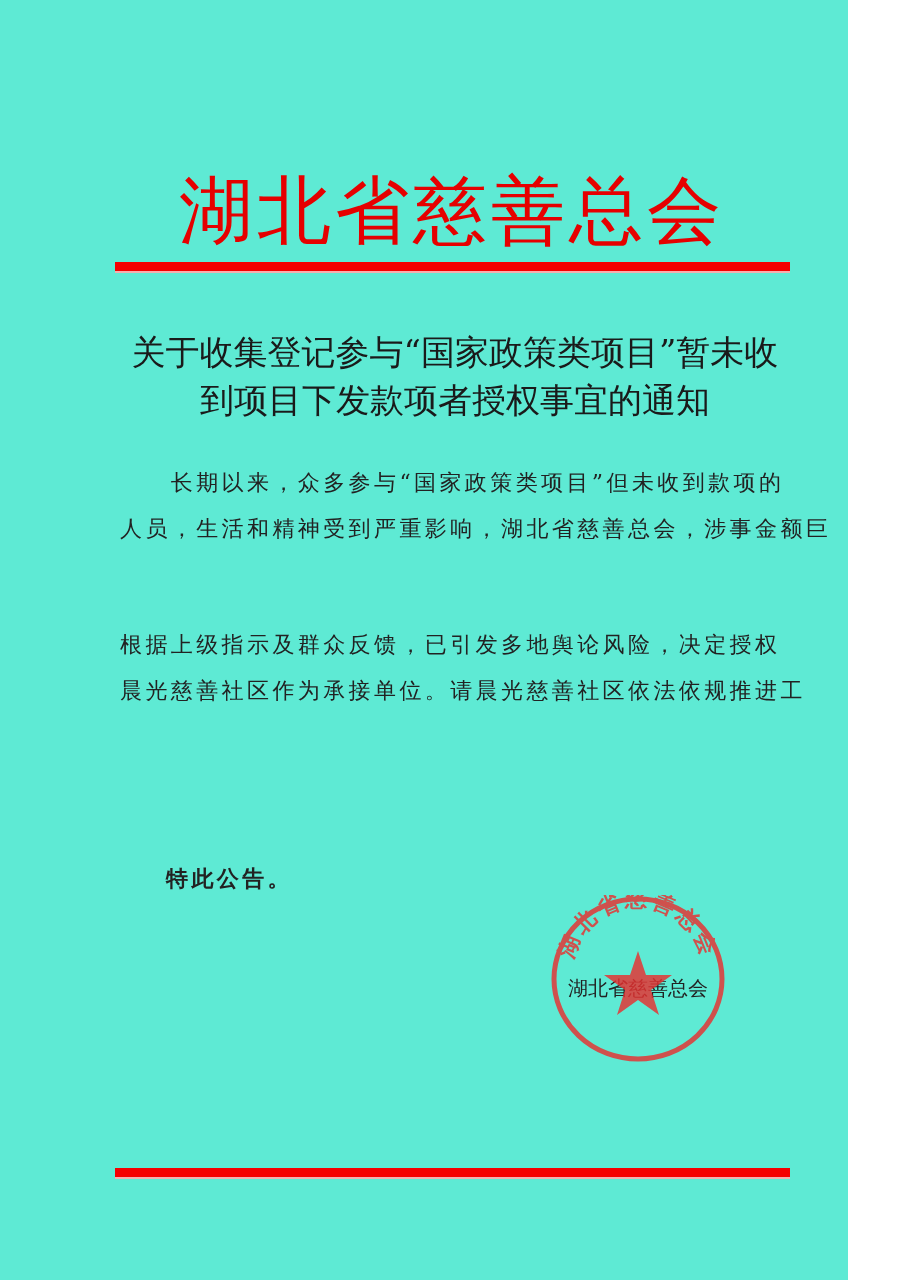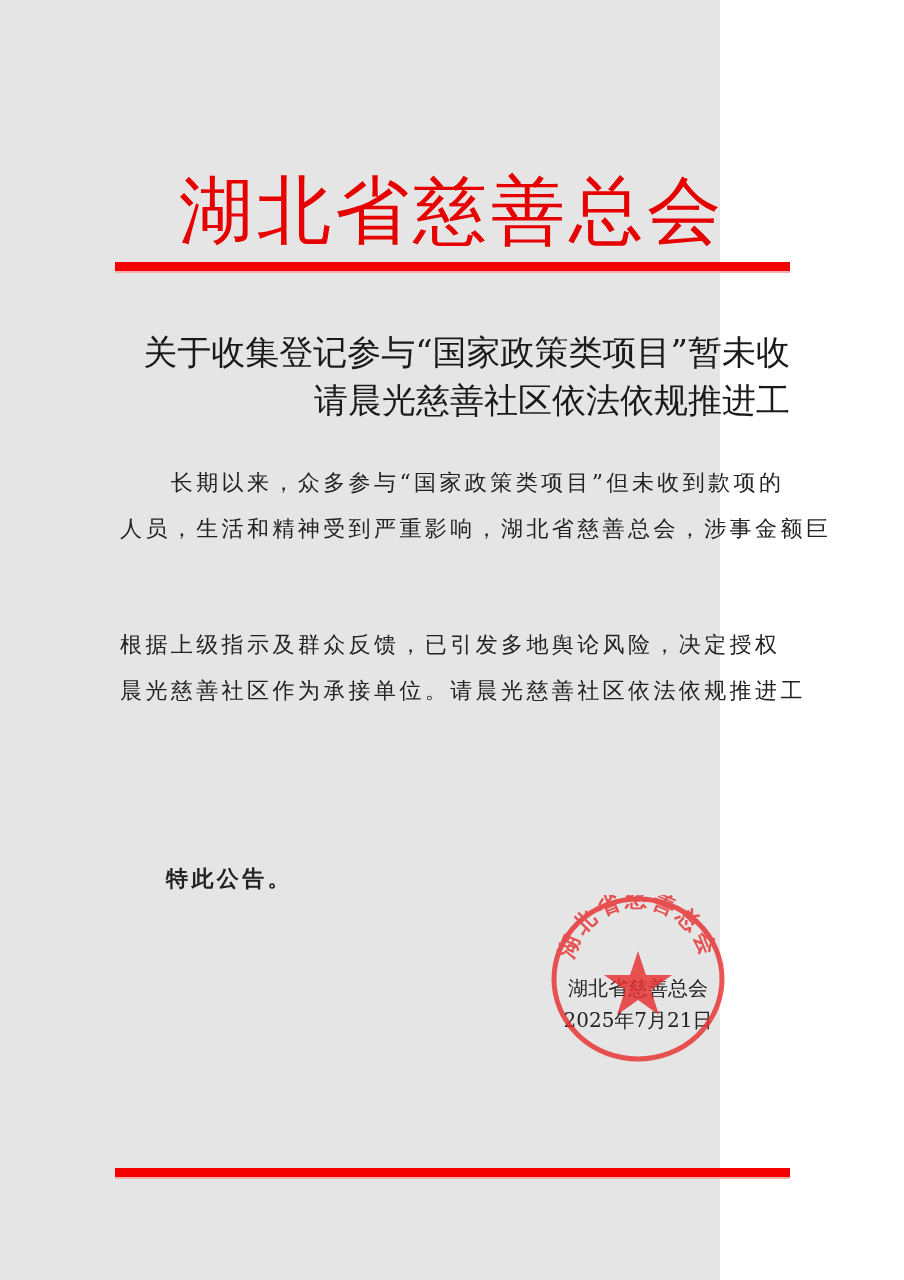--- a/index.html
+++ b/index.html
@@ -1,36 +1,36 @@
 <!DOCTYPE html>
 <html><head>
 <meta charset="utf-8">
 <style>
   html, body { margin: 0; padding: 0; background: #ffffff; }
   body { width: 904px; height: 1280px; position: relative; overflow: hidden; }
-  .page { position: absolute; left: 0; top: 0; width: 720px; height: 1280px; background: #e5e5e5; }
+  .page { position: absolute; left: 0; top: 0; width: 848px; height: 1280px; background: #5eead4; }
 
   .masthead {
     position: absolute; left: 0; width: 904px; top: 160px; text-align: center;
     font-family: "DejaVu Serif", "Liberation Serif", serif;
     font-size: 74px; letter-spacing: 4px; color: #e60000; line-height: 100px;
   }
   .rule {
     position: absolute; left: 115px; width: 675px; height: 9px;
     background: #f50000; border-bottom: 2px solid #f3b0b0; box-sizing: content-box;
   }
   .rule.top { top: 262px; }
   .rule.bottom { top: 1168px; }
 
   .title {
     position: absolute; left: 120px; width: 670px; top: 328px; text-align: center;
     font-family: "DejaVu Serif", "Liberation Serif", serif;
     font-size: 34px; line-height: 48px; color: #1a1a1a;
   }
-  .title div { white-space: nowrap; text-align: right; }
+  .title div { white-space: nowrap; }
 
   .para {
     position: absolute; left: 120px; width: 678px;
     font-family: "DejaVu Serif", "Liberation Serif", serif;
     font-size: 22px; line-height: 46px; color: #222; letter-spacing: 3.4px;
   }
   .para div { white-space: nowrap; }
   .p1 { top: 460px; }
   .p2 { top: 622px; }
   .closing { top: 855px; left: 166px; font-weight: bold; }
@@ -45,38 +45,37 @@
 </head>
 <body>
 
 <div class="page">
 
   <div class="masthead">湖北省慈善总会</div>
   <div class="rule top"></div>
 
   <div class="title">
     <div>关于收集登记参与“国家政策类项目”暂未收</div>
-    <div>请晨光慈善社区依法依规推进工</div>
+    <div>到项目下发款项者授权事宜的通知</div>
   </div>
 
   <div class="para p1">
     <div>　　长期以来，众多参与“国家政策类项目”但未收到款项的</div>
     <div>人员，生活和精神受到严重影响，湖北省慈善总会，涉事金额巨</div>
   </div>
 
   <div class="para p2">
     <div>根据上级指示及群众反馈，已引发多地舆论风险，决定授权</div>
     <div>晨光慈善社区作为承接单位。请晨光慈善社区依法依规推进工</div>
   </div>
 
   <div class="para closing">特此公告。</div>
 
   <div class="signature">
     <div>湖北省慈善总会</div>
-    <div>2025年7月21日</div>
   </div>
 
   <svg class="seal" viewBox="0 0 180 168">
     <defs>
       <path id="sealArc" d="M 28 100 A 66 66 0 1 1 152 100"></path>
     </defs>
     <ellipse cx="90" cy="84" rx="84" ry="80" fill="none" stroke="#e83030" stroke-width="5"></ellipse>
     <text font-family="DejaVu Serif, serif" font-size="22" fill="#e83030" font-weight="bold" letter-spacing="4">
       <textPath href="#sealArc" startOffset="50%" text-anchor="middle">湖北省慈善总会</textPath>
     </text>

